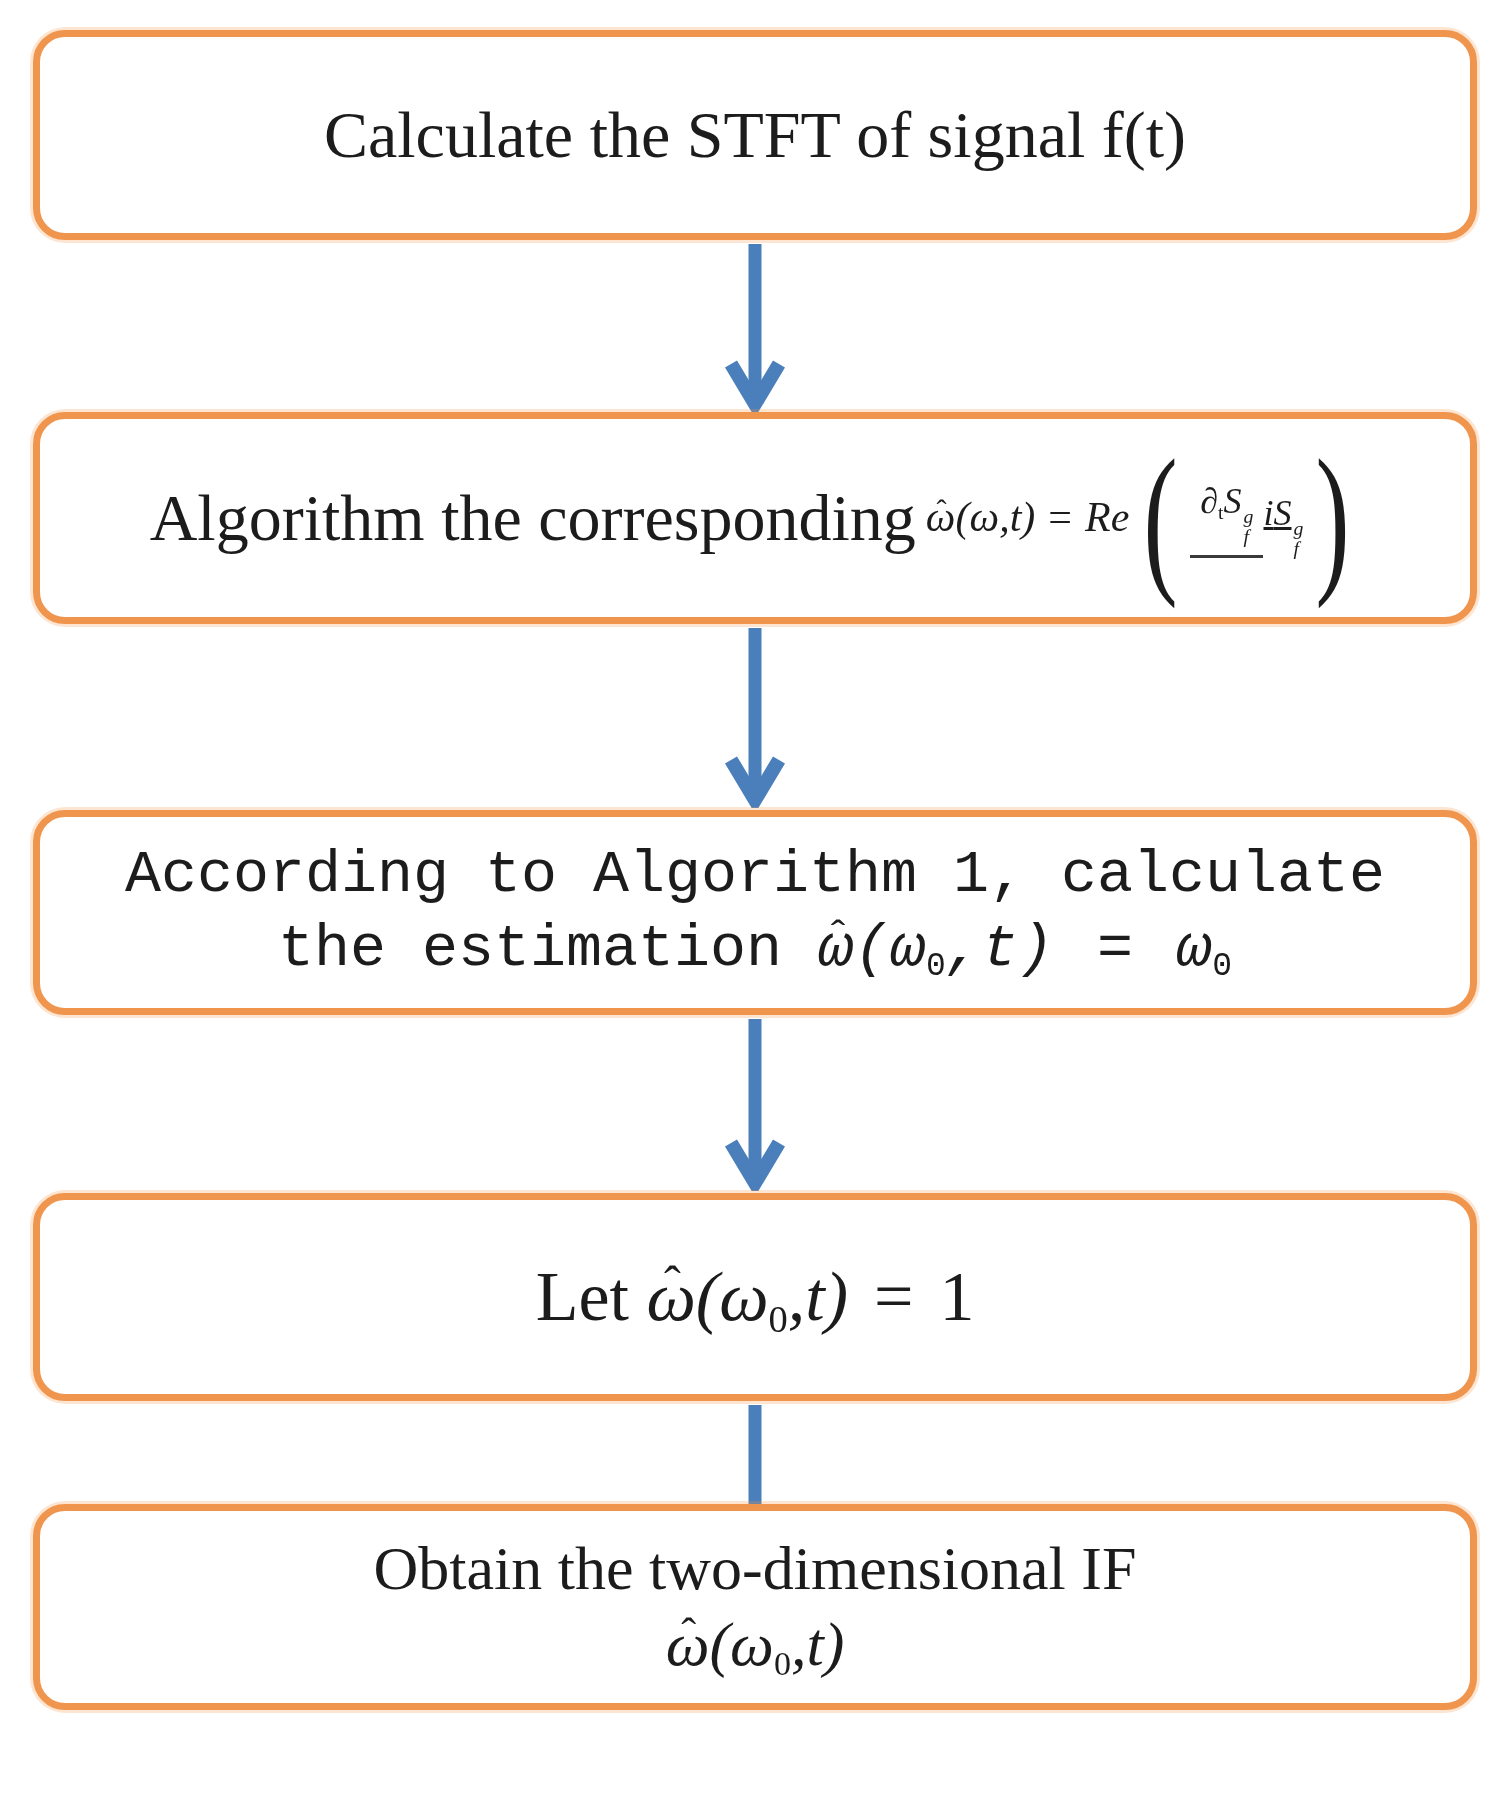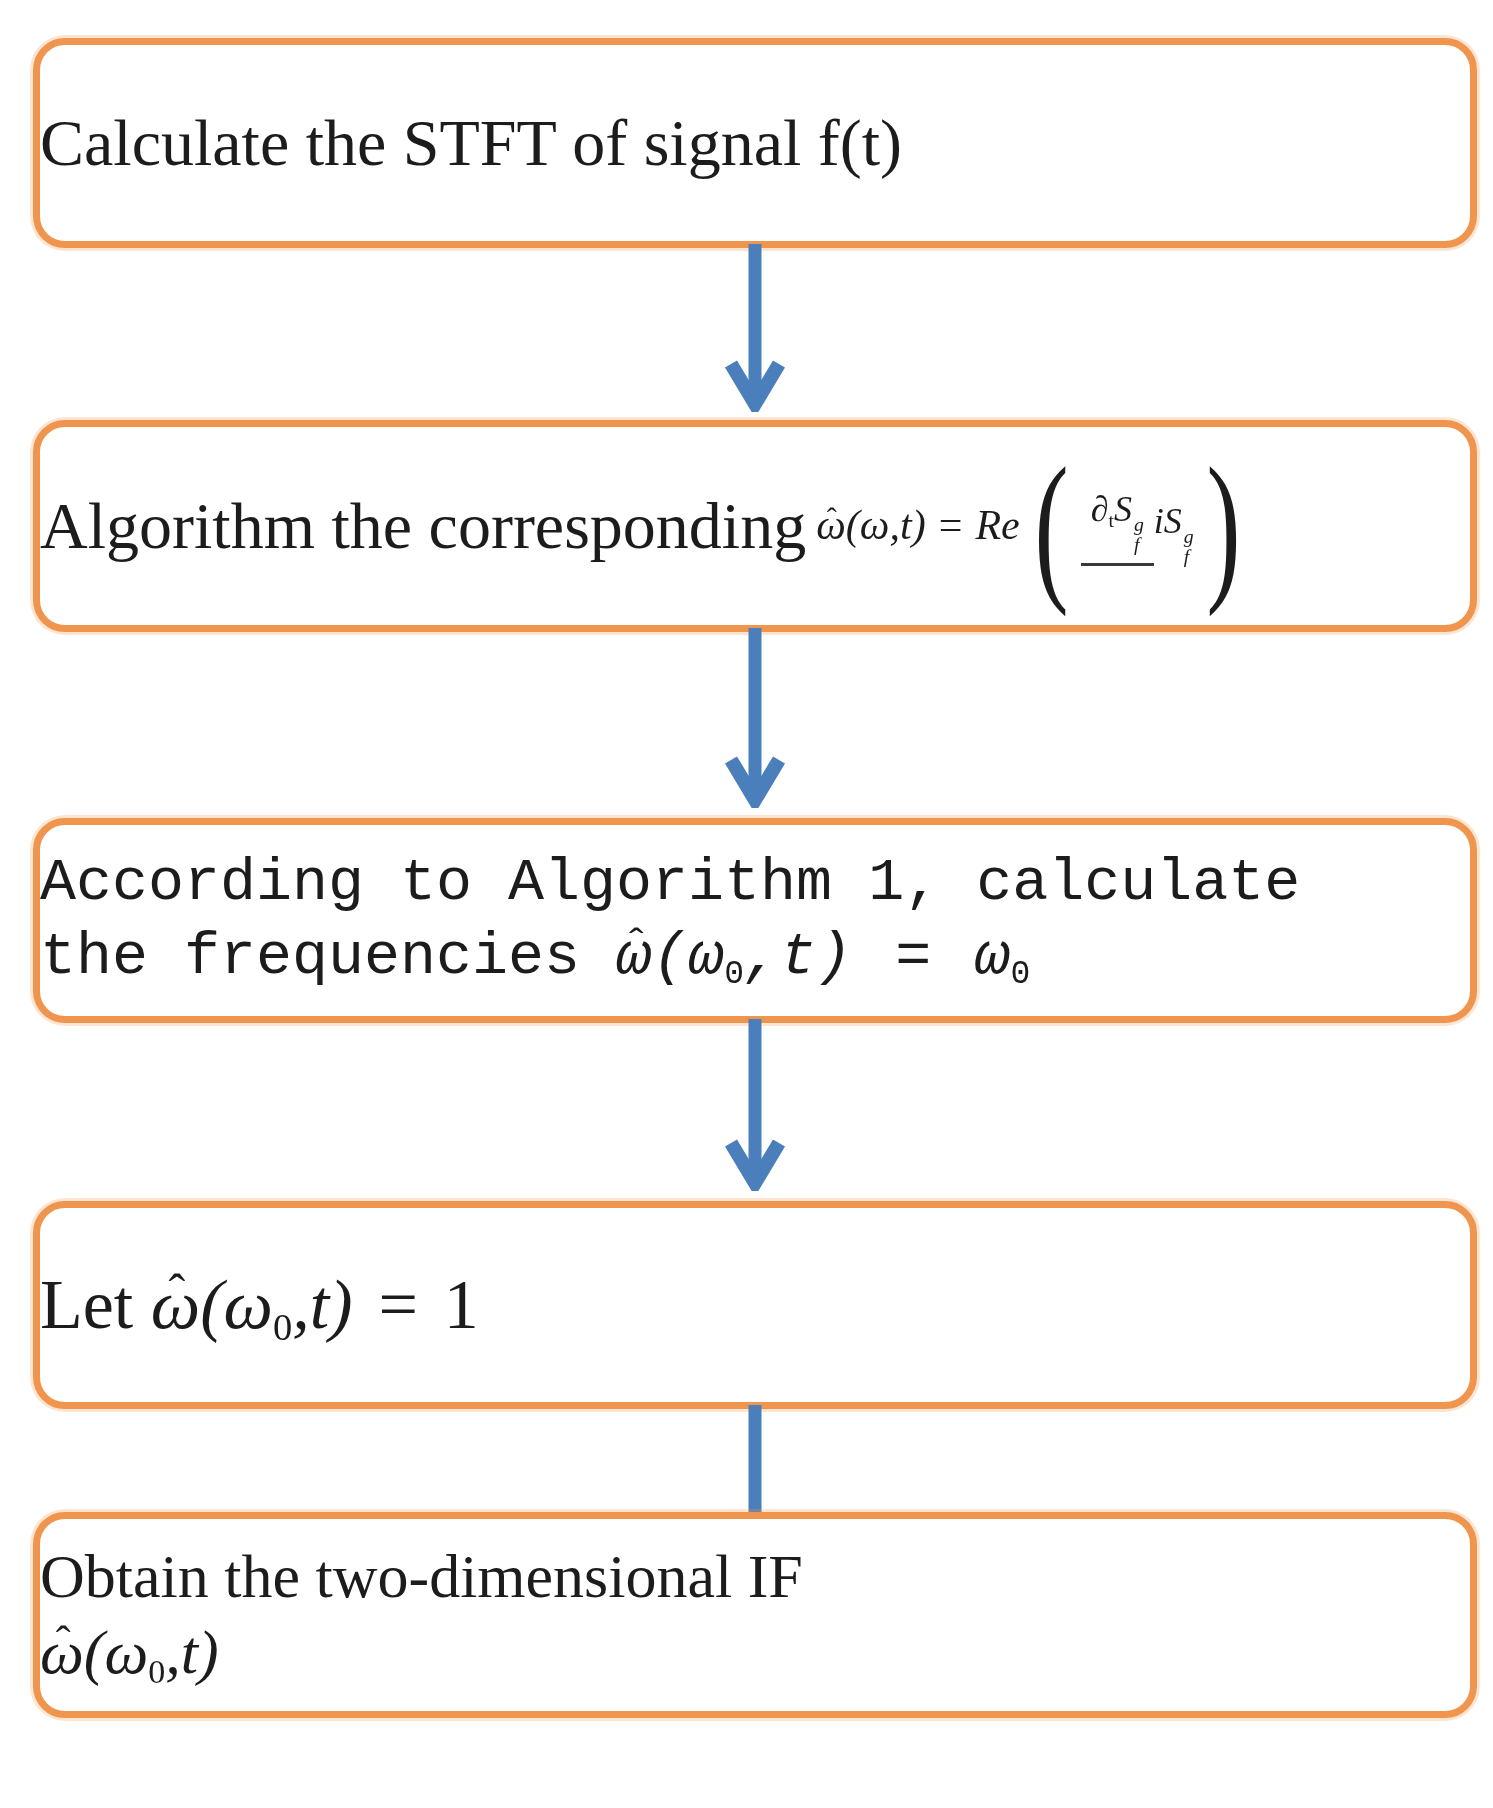--- a/index.html
+++ b/index.html
@@ -17,24 +17,23 @@
     color:var(--text);
   }
   .box{
     position:absolute;left:33px;width:1444px;
     box-sizing:border-box;
     background:#fff;
     border:7px solid var(--box-border);
     border-radius:32px;
     box-shadow:0 0 0 3px rgba(247,150,70,0.25);
     display:flex;flex-direction:column;
-    align-items:flex-start;justify-content:center;
+    align-items:center;justify-content:center;
     text-align:center;
     line-height:1.22;
-    margin-top:8px;
   }
   .box-line{display:flex;align-items:center;justify-content:center;white-space:nowrap;}
   #box1{top:30px;height:210px;font-size:66px;}
   #box2{top:412px;height:212px;font-size:66px;}
   #box3{top:810px;height:205px;font-size:60px;font-family:Liberation Mono, monospace;}
   #box4{top:1193px;height:208px;font-size:70px;}
   #box5{top:1504px;height:206px;font-size:62px;}
 
   .arrow{position:absolute;left:720px;width:70px;}
   #arrow1{top:244px;height:168px;}
@@ -60,21 +59,21 @@
   .f2 .grp{white-space:nowrap;}
   .f2 .eqsign{margin:0 8px;}
   .f2 .re{margin-right:4px;}
   .bigp{
     font-style:normal;font-size:165px;line-height:0.78;
     display:inline-block;transform:scaleX(0.62);
     font-weight:400;
   }
   .frac{display:inline-flex;flex-direction:row;align-items:center;vertical-align:middle;font-size:36px;margin:0 2px;}
   .frac .num{padding:2px 10px 8px;border-bottom:3px solid #3a3a3a;}
-  .frac .den{padding-top:15px;}
+  .frac .den{padding-top:15px;text-decoration:underline;}
   .supsub{
     display:inline-flex;flex-direction:column;align-items:flex-start;
     font-size:0.55em;line-height:1.0;vertical-align:-0.5em;margin-left:2px;
   }
   .supsub span{display:block;height:1em;}
 </style>
 </head>
 <body>
 
 <div class="canvas">
@@ -112,21 +111,21 @@
   </div>
 
   <svg class="arrow" id="arrow2" viewBox="0 0 70 180">
     <line x1="35" y1="0" x2="35" y2="170" stroke-width="13"></line>
     <polyline points="11,132 35,172 59,132" fill="none" stroke-width="14"></polyline>
   </svg>
 
   <div class="box" id="box3">
     <div class="box-line">According to Algorithm 1, calculate</div>
     <div class="box-line">
-      <span>the frequencies</span>&nbsp;
+      <span>the estimation</span>&nbsp;
       <span class="formula"><span class="hatted"><span class="hat">ˆ</span><span>ω</span></span><span>(</span><span>ω</span><sub class="msub">0</sub><span>,t)</span>
         <span class="eqsign">=</span>
         <span>ω</span><sub class="msub">0</sub></span>
     </div>
   </div>
 
   <svg class="arrow" id="arrow3" viewBox="0 0 70 172">
     <line x1="35" y1="0" x2="35" y2="162" stroke-width="13"></line>
     <polyline points="11,124 35,164 59,124" fill="none" stroke-width="14"></polyline>
   </svg>

